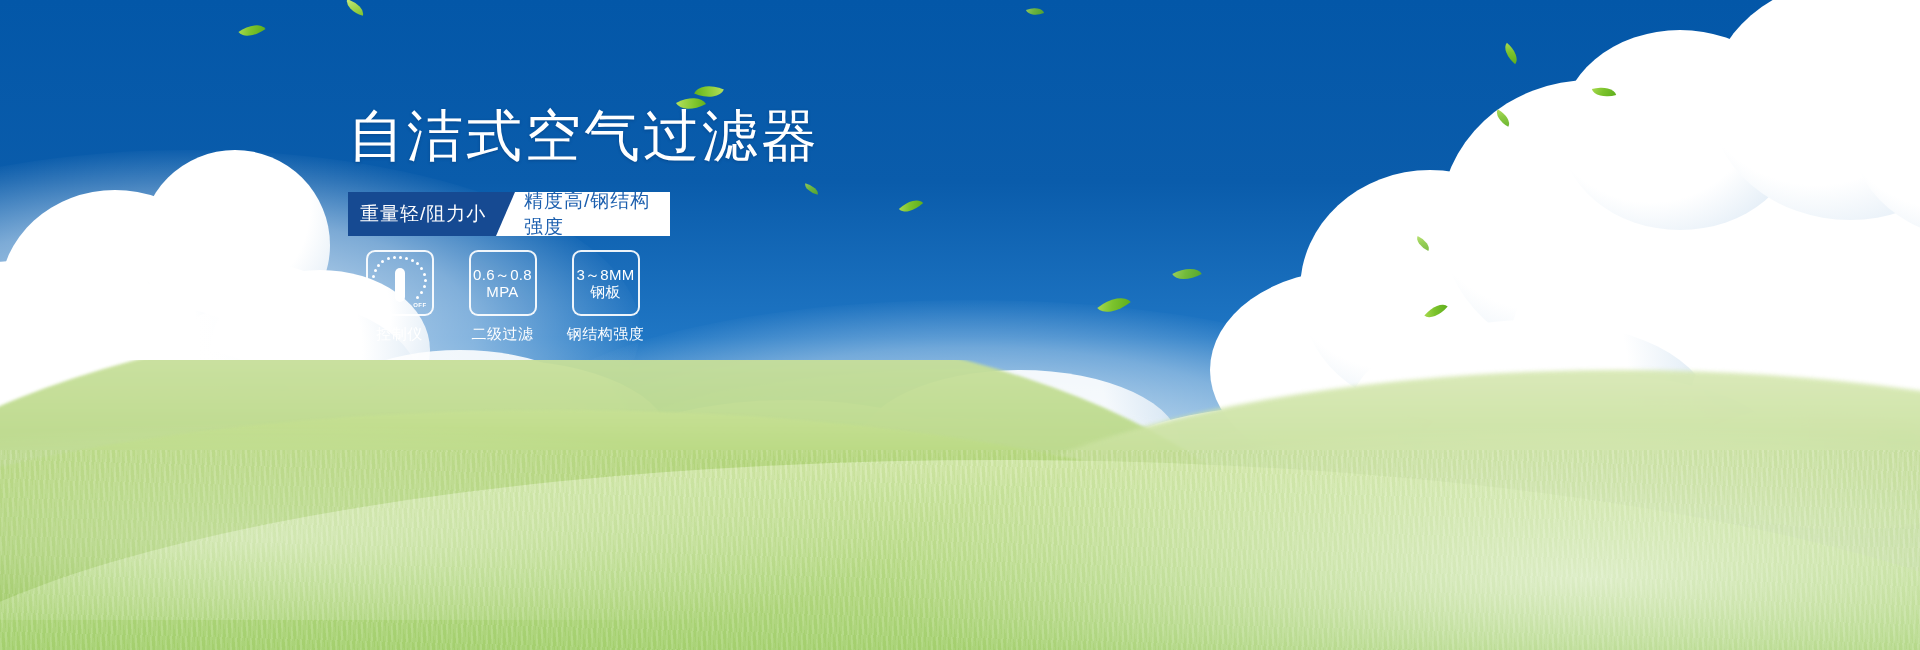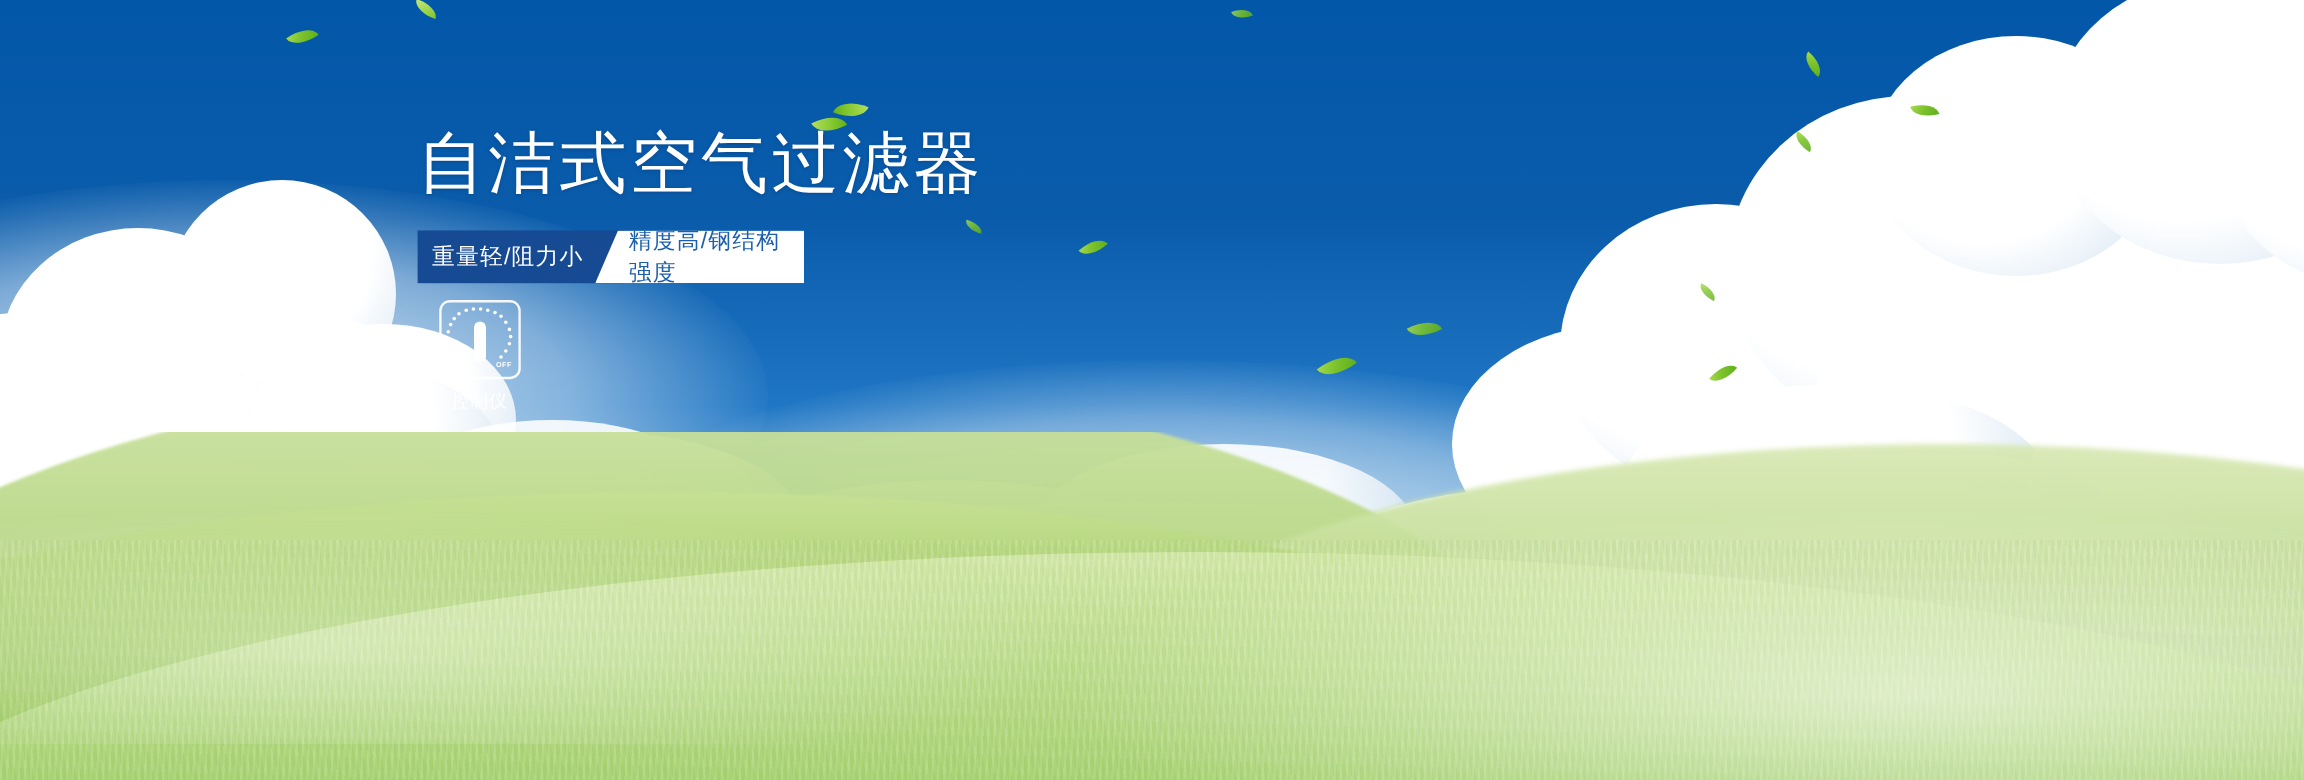--- a/index.html
+++ b/index.html
@@ -276,19 +276,37 @@
             <span class="dot" style="left:6px;  top:37px;"></span>
             <span class="dot" style="left:11px; top:42px;"></span>
             <span class="needle"></span>
             <span class="gl no">NO</span>
             <span class="gl off">OFF</span>
           </div>
         </div>
         <div class="flabel">控制仪</div>
       </div>
 
-
-
+      <div class="feature">
+        <div class="fbox">
+          <div class="ftext">
+            <span>0.6～0.8</span>
+            <small>MPA</small>
+          </div>
+        </div>
+        <div class="flabel">二级过滤</div>
+      </div>
+
+
+      <div class="feature">
+        <div class="fbox">
+          <div class="ftext">
+            <span>3～8MM</span>
+            <small>钢板</small>
+          </div>
+        </div>
+        <div class="flabel">钢结构强度</div>
+      </div>
 
 
     </div>
   </div>
 </div>
 
 </body></html>

